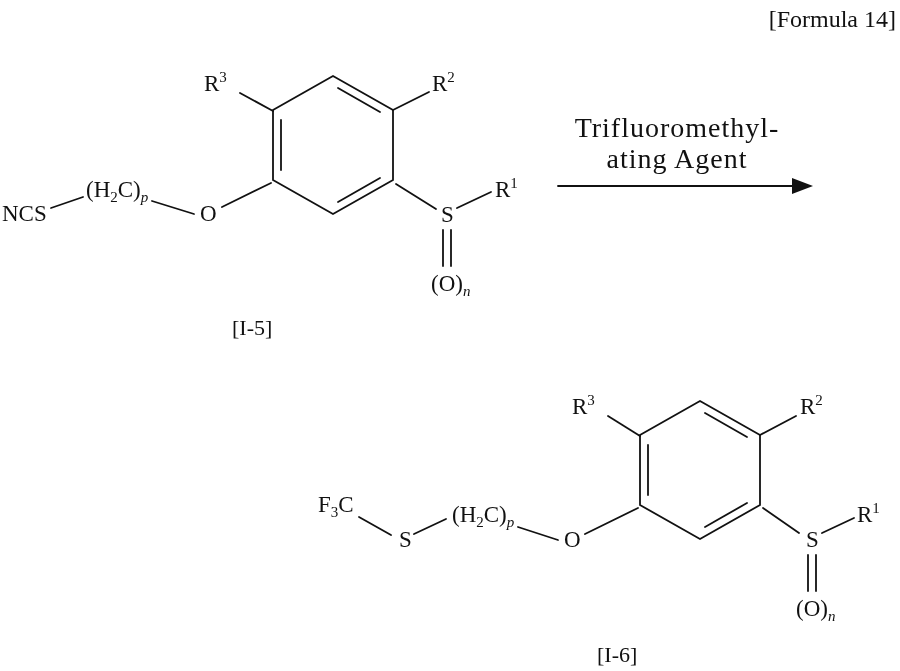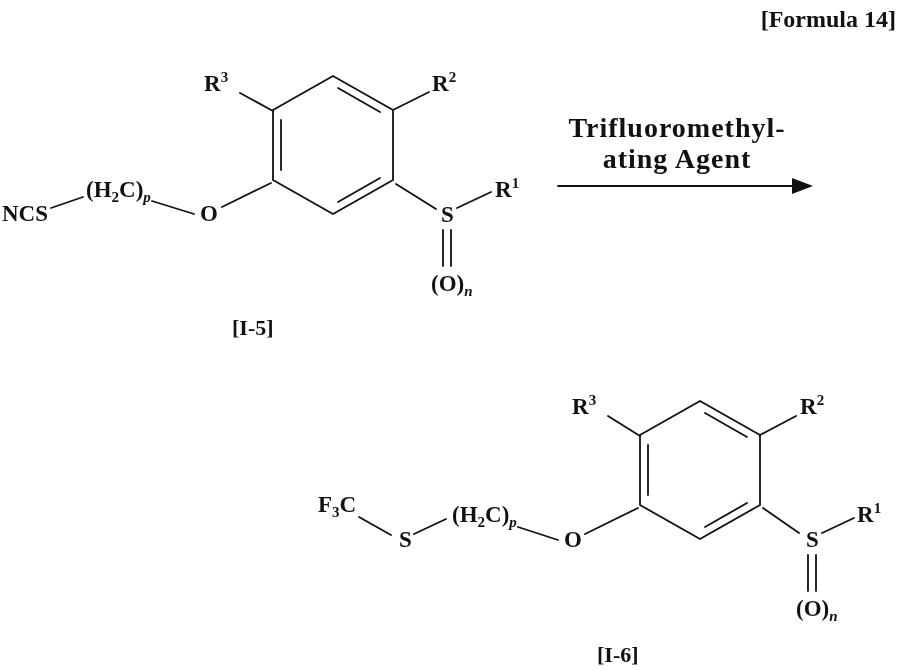--- a/index.html
+++ b/index.html
@@ -1,16 +1,16 @@
 <!DOCTYPE html>
 <html><head>
 <meta charset="utf-8">
 <style>
   html,body{margin:0;padding:0;background:#ffffff;}
-  .page{width:900px;height:671px;background:#ffffff;position:relative;overflow:hidden;font-weight:bold;}
+  .page{width:900px;height:671px;background:#ffffff;position:relative;overflow:hidden;}
   svg{display:block;}
   .f{font-family:"Liberation Serif","DejaVu Serif",serif;font-size:23px;fill:#111111;}
   .sup,.sub{font-size:15px;}
   .ital{font-style:italic;}
   .lbl{font-family:"Liberation Serif","DejaVu Serif",serif;font-size:22px;fill:#111111;}
   .hdr{font-family:"Liberation Serif","DejaVu Serif",serif;font-size:24px;fill:#111111;}
   .rg{font-family:"Liberation Serif","DejaVu Serif",serif;font-size:28px;fill:#111111;letter-spacing:1px;}
   .bond{stroke:#111111;stroke-width:1.8;fill:none;stroke-linecap:round;}
   .head{fill:#111111;stroke:none;}
 </style>

